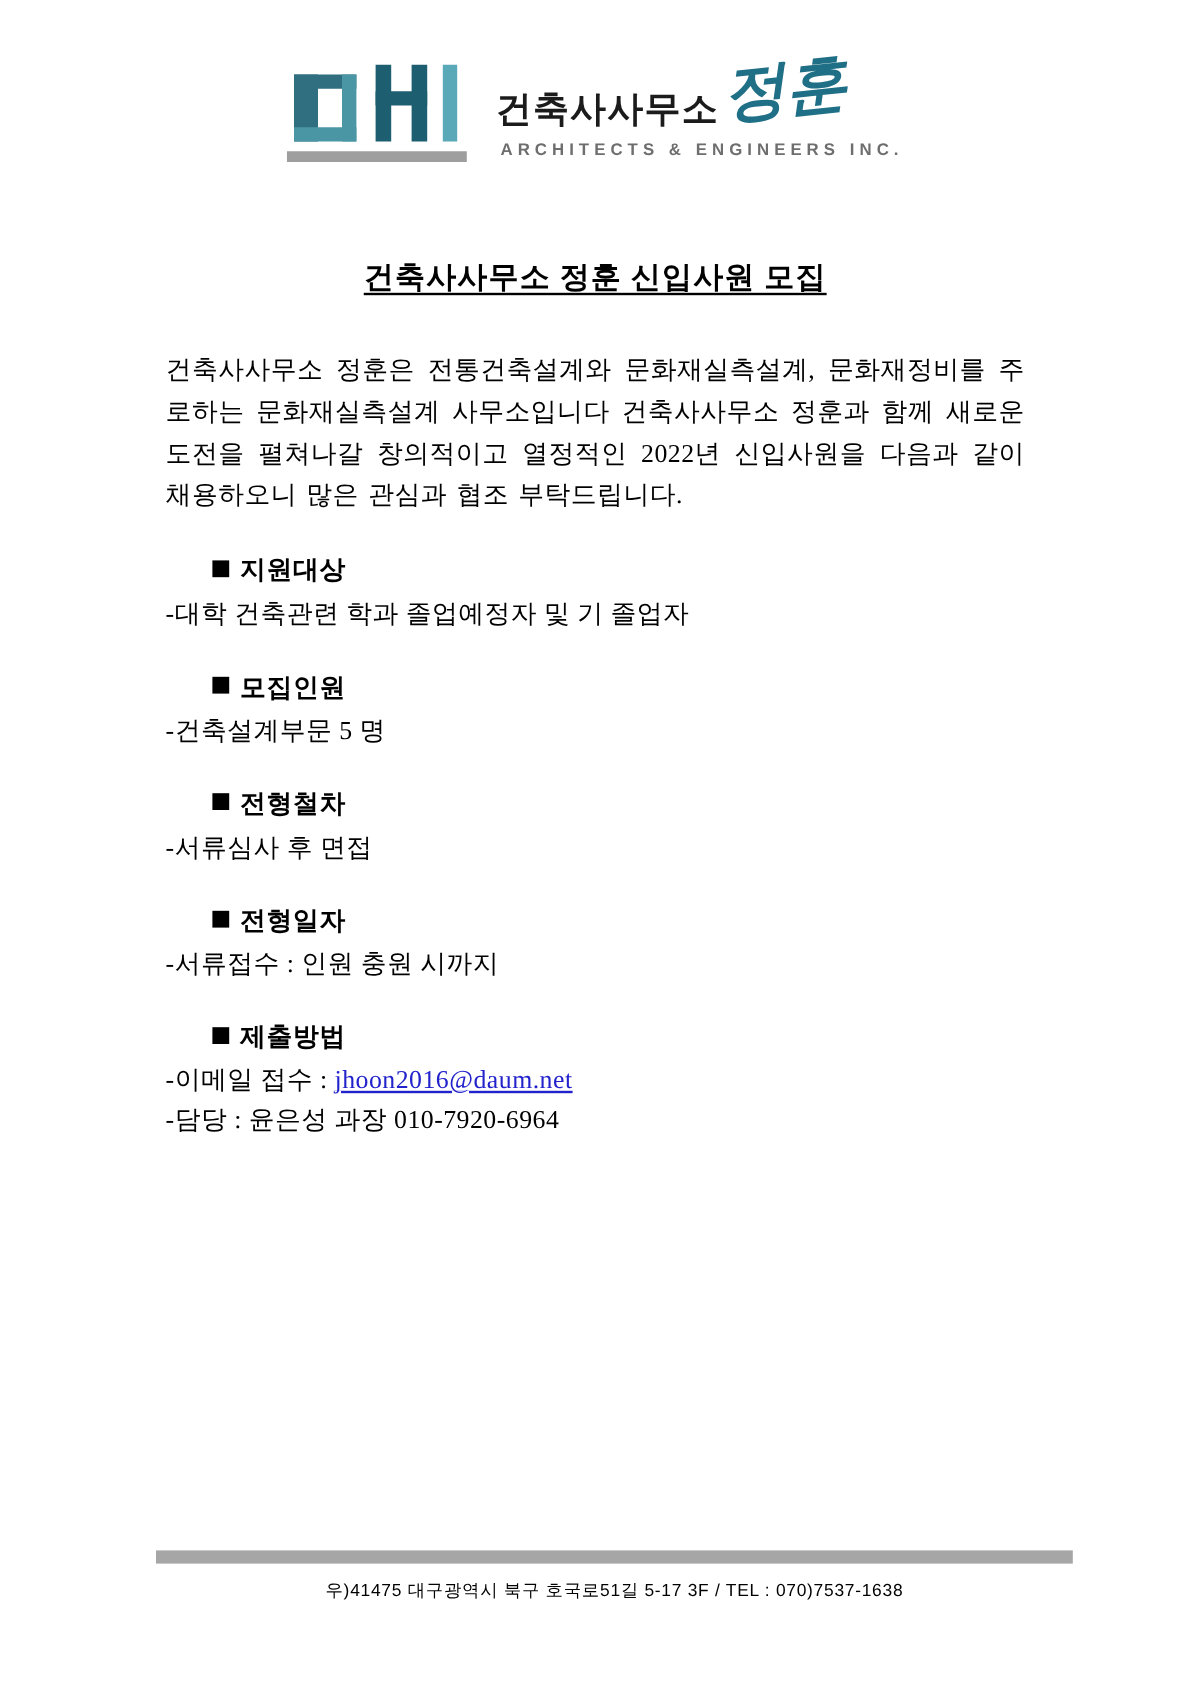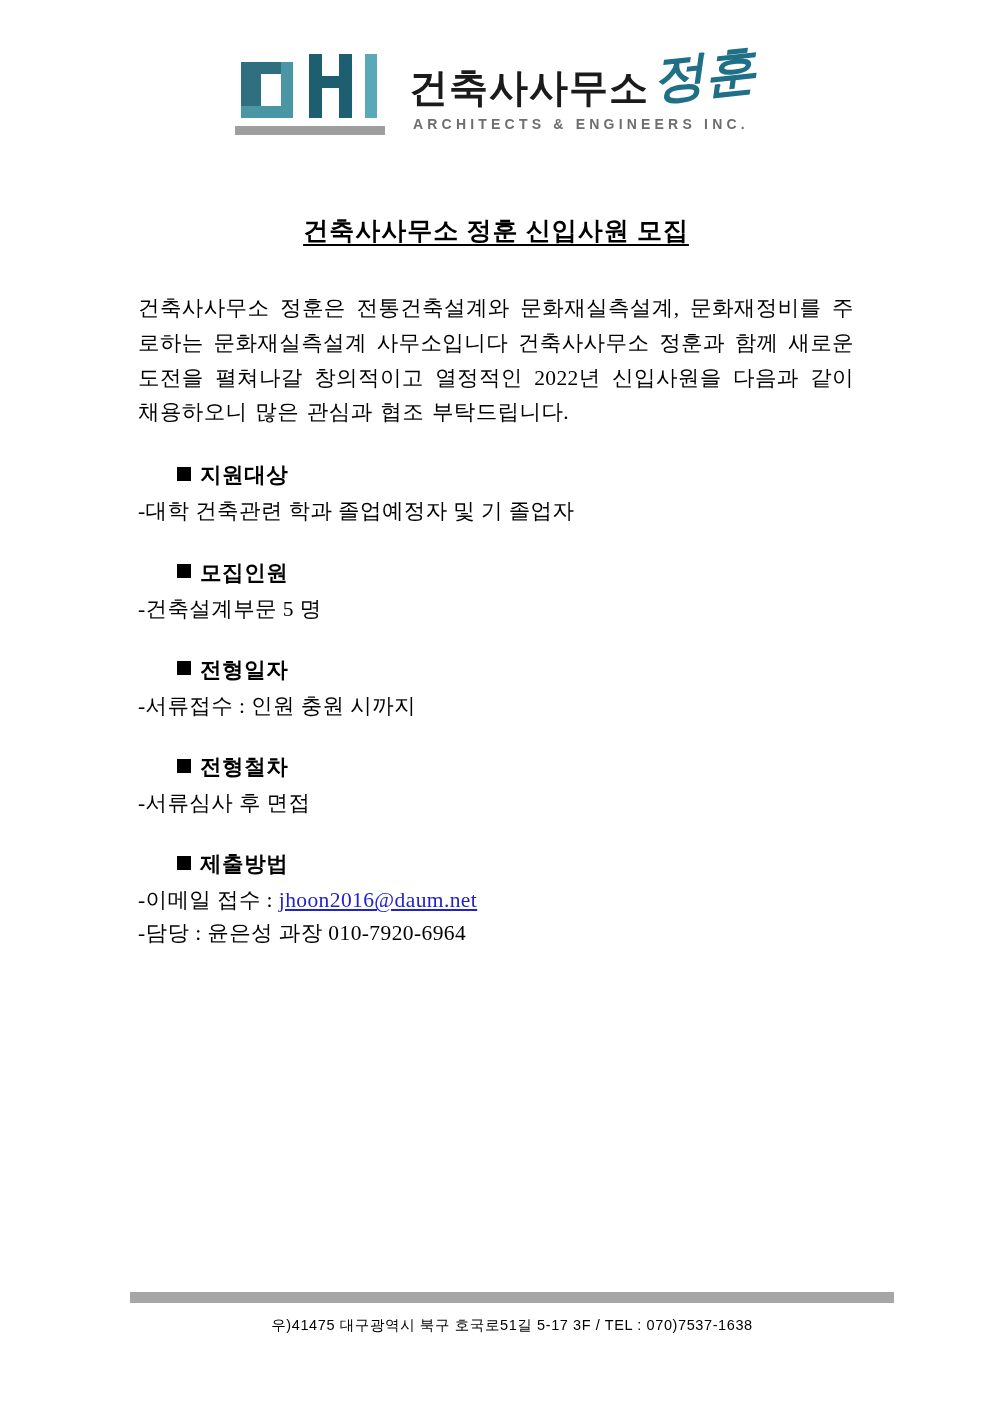--- a/index.html
+++ b/index.html
@@ -51,21 +51,21 @@
     padding-top: 10px;
   }
   .logo-main-row {
     display: flex;
     align-items: flex-end;
     gap: 4px;
   }
   .logo-korean {
     font-family: "Liberation Sans", "DejaVu Sans", sans-serif;
     font-weight: bold;
-    font-size: 39px;
+    font-size: 30px;
     letter-spacing: 1px;
     color: #1b1b1b;
     line-height: 1;
   }
   .logo-script {
     font-family: "Liberation Serif", "DejaVu Serif", serif;
     font-style: italic;
     font-weight: bold;
     font-size: 52px;
     color: #1f6f86;
@@ -216,31 +216,31 @@
       <div class="section-heading">
         <span class="bullet-square"></span>
         <span>모집인원</span>
       </div>
       <p class="section-line">-건축설계부문 5 명</p>
     </div>
 
     <div class="section">
       <div class="section-heading">
         <span class="bullet-square"></span>
+        <span>전형철차</span>
+      </div>
+      <p class="section-line">-서류심사 후 면접</p>
+    </div>
+
+    <div class="section">
+      <div class="section-heading">
+        <span class="bullet-square"></span>
         <span>전형일자</span>
       </div>
       <p class="section-line">-서류접수 : 인원 충원 시까지</p>
-    </div>
-
-    <div class="section">
-      <div class="section-heading">
-        <span class="bullet-square"></span>
-        <span>전형철차</span>
-      </div>
-      <p class="section-line">-서류심사 후 면접</p>
     </div>
 
 
     <div class="section">
       <div class="section-heading">
         <span class="bullet-square"></span>
         <span>제출방법</span>
       </div>
       <p class="section-line"><span>-이메일 접수 : </span><a class="email-link" href="#">jhoon2016@daum.net</a></p>
       <p class="section-line">-담당 : 윤은성 과장 010-7920-6964</p>

